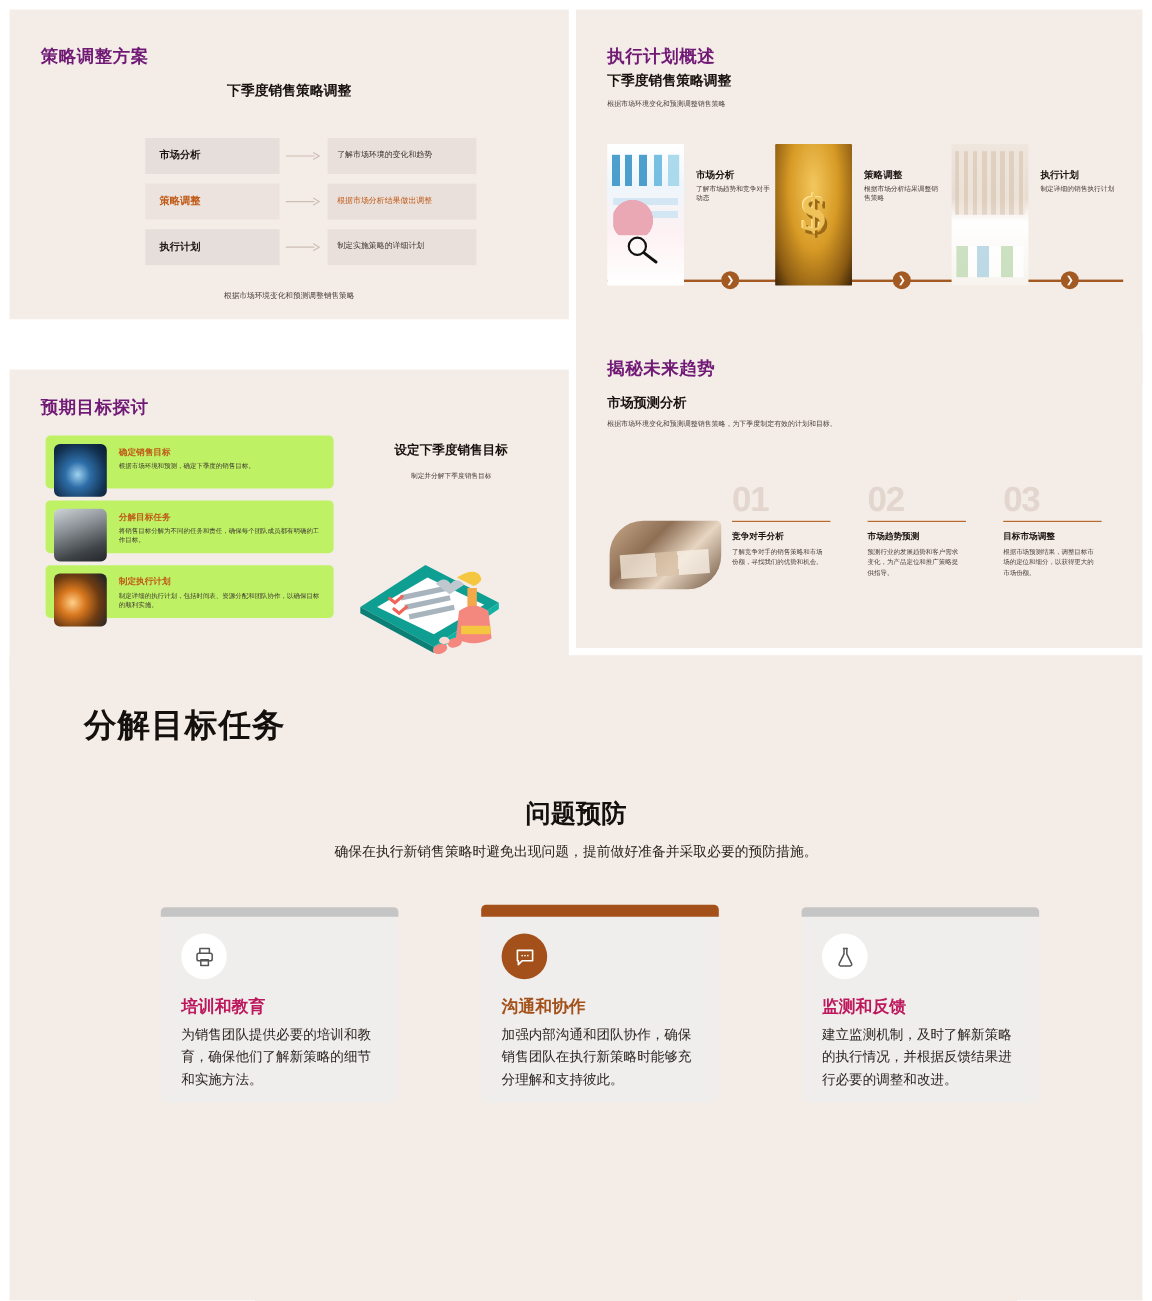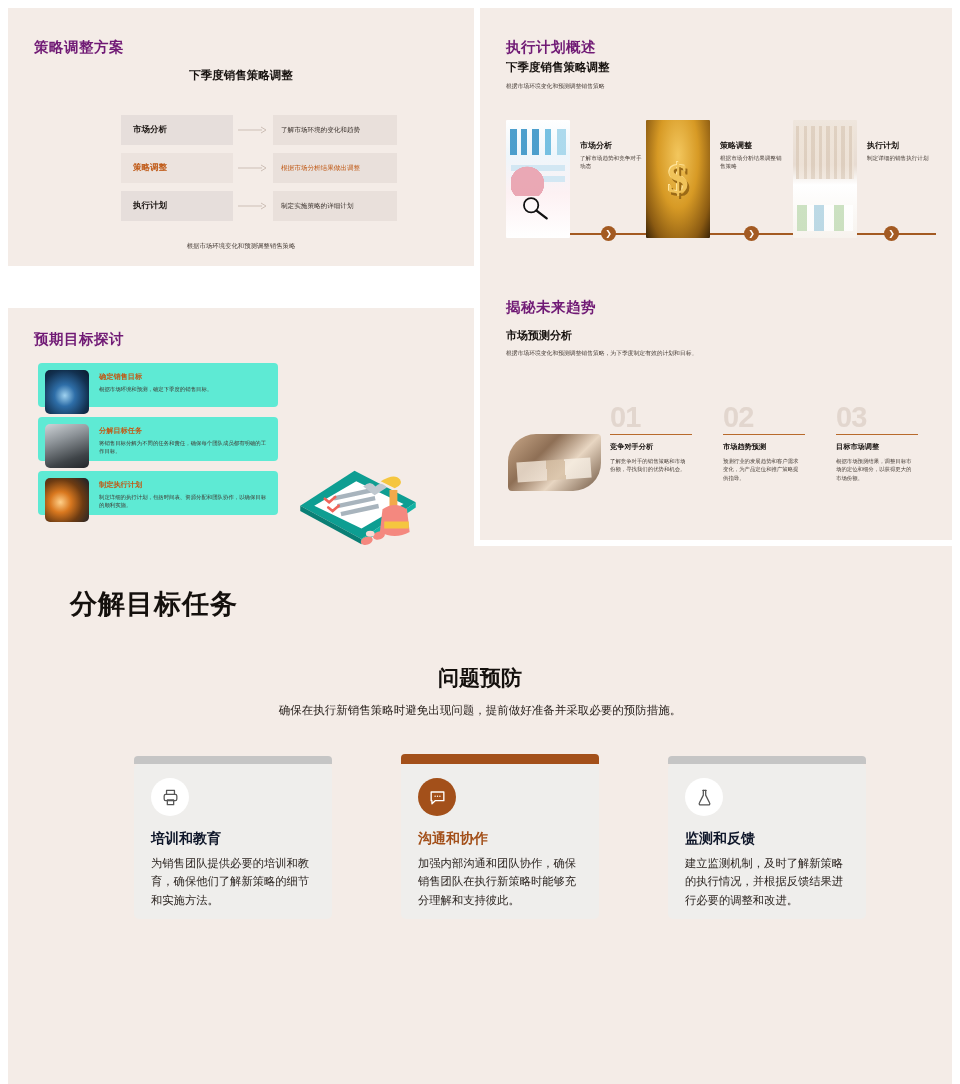--- a/index.html
+++ b/index.html
@@ -161,21 +161,21 @@
     content:""; position:absolute; left:6%; bottom:6%; width:88%; height:22%;
     background: linear-gradient(90deg,#bcd9b0 0 18%, #ffffff 18% 30%, #a8cfe0 30% 48%, #ffffff 48% 66%, #bcd9b0 66% 84%, #ffffff 84%);
     opacity:.75;
   }
 
   
   .bl-cards { position: absolute; left: 30px; top: 55px; width: 240px; }
   .bl-card {
     position: relative;
     display: flex; gap: 10px;
-    background: #5eead4;
+    background: #bef264;
     border-radius: 4px;
     padding: 7px;
     margin-bottom: 10px;
     height: 44px;
   }
   .bl-card .ico {
     width: 44px; height: 44px; flex: 0 0 44px;
     border-radius: 5px; overflow: hidden;
   }
   .bl-card .txt { flex: 1; padding-top: 2px; }
@@ -256,21 +256,21 @@
   .bs-card.hl .bar { background: #a3501a; height: 10px; top: -10px; }
   .bs-card .circle {
     position: absolute; left: 17px; top: 14px;
     width: 38px; height: 38px; border-radius: 50%;
     background: #ffffff;
     display: flex; align-items: center; justify-content: center;
   }
   .bs-card.hl .circle { background: #a3501a; }
   .bs-card .c-title {
     position: absolute; left: 17px; top: 66px;
-    font-size: 14px; font-weight: bold; color: #0f172a;
+    font-size: 14px; font-weight: bold; color: #be185d;
   }
   .bs-card.hl .c-title { color: #a3501a; }
   .bs-card .c-desc {
     position: absolute; left: 17px; top: 90px; width: 168px;
     font-size: 11.3px; color: #2c2521; line-height: 1.62;
   }
 </style>
 </head>
 <body>
 
@@ -386,20 +386,24 @@
       <div class="bl-card">
         <div class="ico ico-3"></div>
         <div class="txt">
           <div class="t">制定执行计划</div>
           <div class="d">制定详细的执行计划，包括时间表、资源分配和团队协作，以确保目标的顺利实施。</div>
         </div>
       </div>
 
     </div>
 
+    <div class="bl-right">
+      <div class="h">设定下季度销售目标</div>
+      <div class="s">制定并分解下季度销售目标</div>
+    </div>
 
     <svg style="position:absolute; left:280px; top:140px; width:140px; height:105px;" viewBox="0 0 160 120">
       <g>
         <path d="M14 66 L76 26 L146 62 L84 104 Z" fill="#0e9e92"></path>
         <path d="M14 66 L14 72 L84 110 L84 104 Z" fill="#0a7f75"></path>
         <path d="M84 104 L84 110 L146 68 L146 62 Z" fill="#12b3a4"></path>
         <path d="M30 66 L78 38 L132 64 L84 92 Z" fill="#ffffff"></path>
         <rect x="52" y="55" width="44" height="5" fill="#a8b4bd" transform="rotate(-12 52 55)"></rect>
         <rect x="56" y="64" width="44" height="5" fill="#a8b4bd" transform="rotate(-12 56 64)"></rect>
         <rect x="60" y="73" width="44" height="5" fill="#a8b4bd" transform="rotate(-12 60 73)"></rect>

